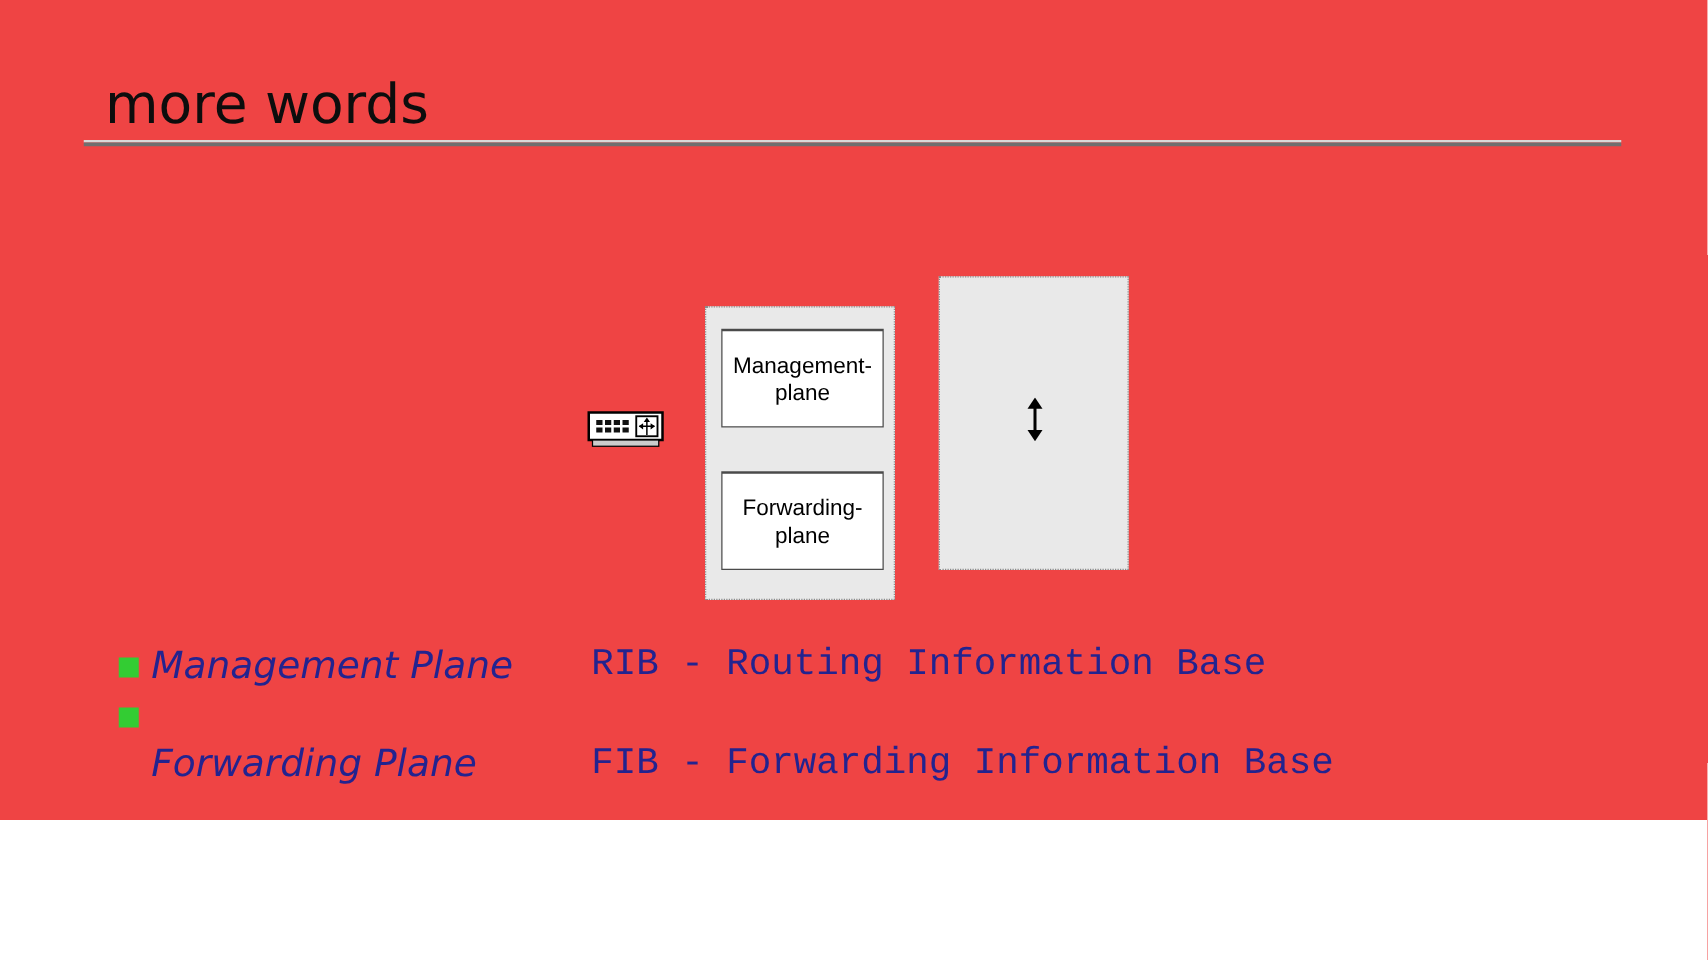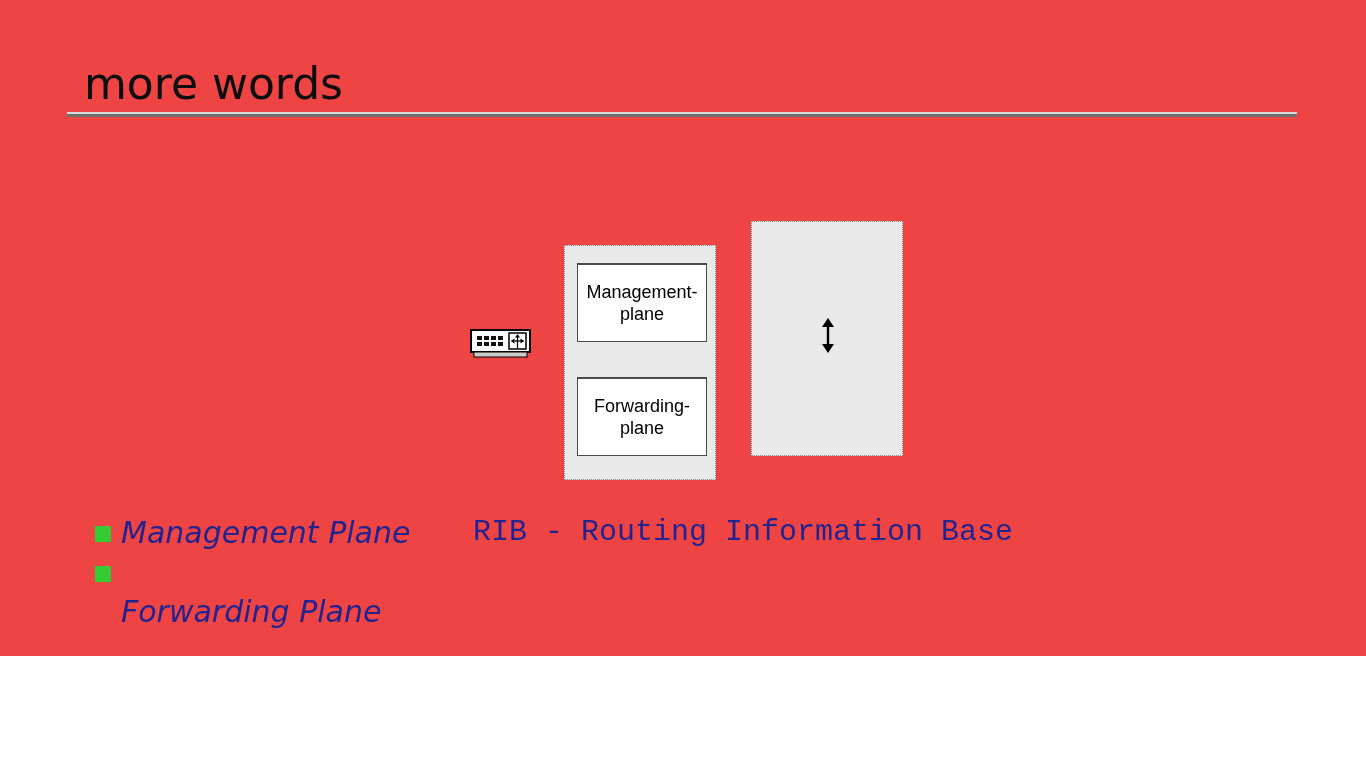--- a/index.html
+++ b/index.html
@@ -157,14 +157,15 @@
     <polygon points="11,35 5,26 17,26" fill="#000000"></polygon>
   </svg>
 
   <div class="bullet-sq sq-1"></div>
   <div class="body-text bullet-label row-1">Management Plane</div>
 
   <div class="bullet-sq sq-2"></div>
   <div class="body-text bullet-label row-2">Forwarding Plane</div>
 
   <div class="body-text definition row-1">RIB - Routing Information Base</div>
+  <div class="body-text definition row-2">FIB - Forwarding Information Base</div>
 
 </div>
 
 </body></html>

